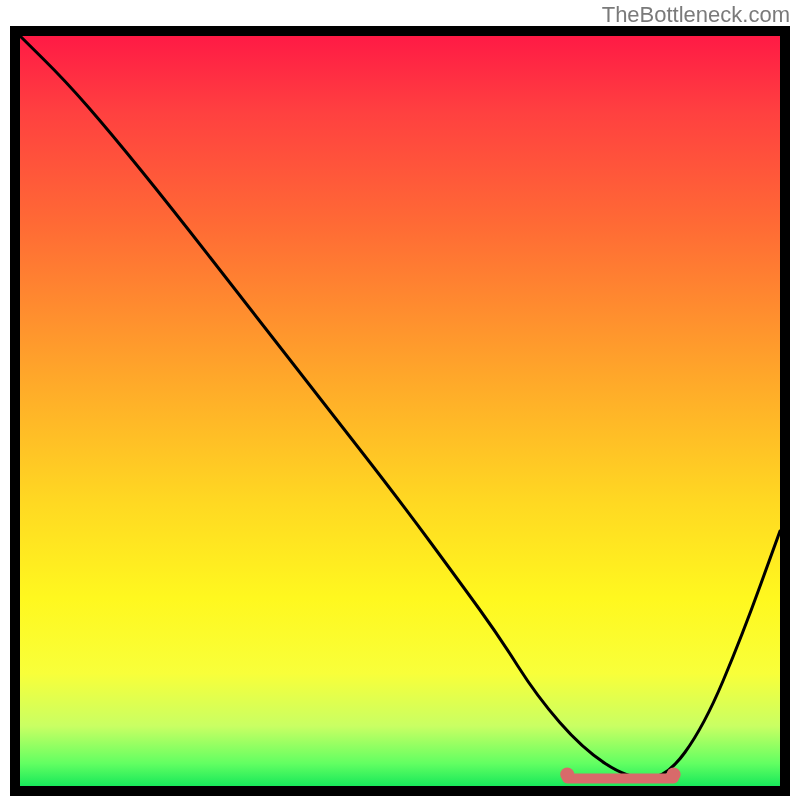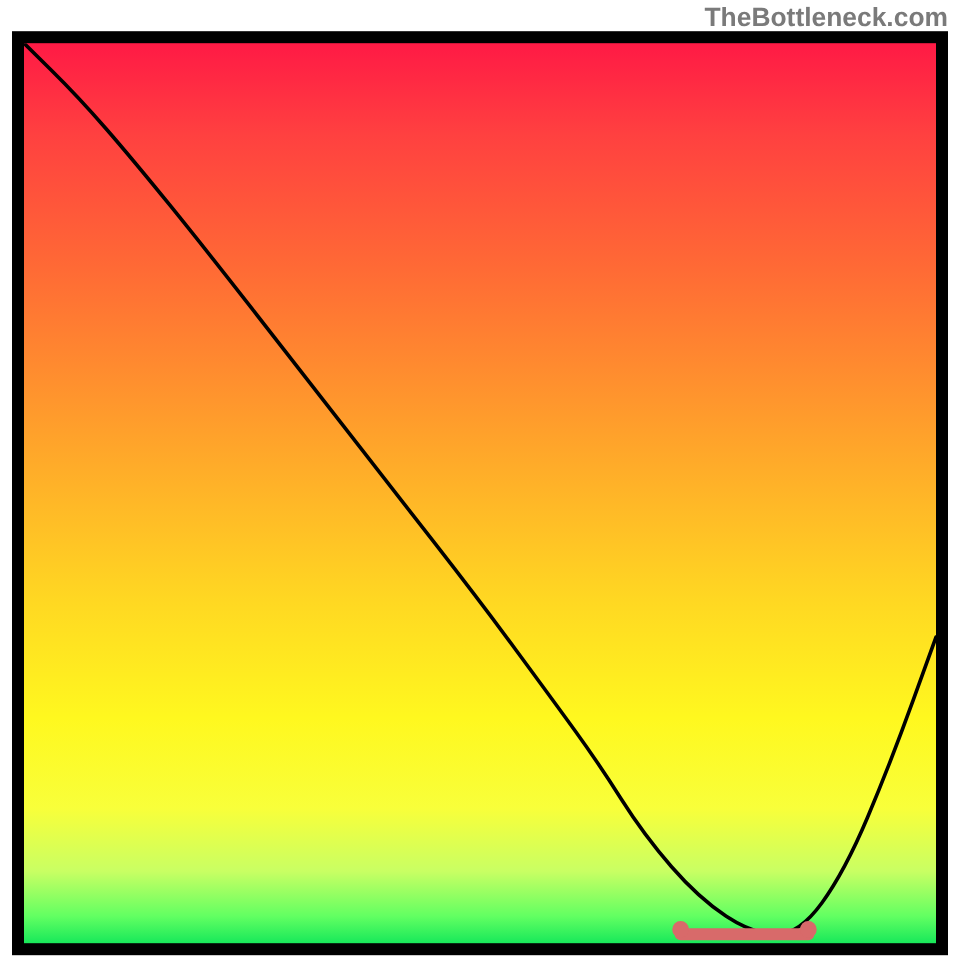--- a/index.html
+++ b/index.html
@@ -3,21 +3,21 @@
 <meta charset="utf-8">
 <style>
   * { margin: 0; padding: 0; box-sizing: border-box; }
   html, body { width: 800px; height: 800px; overflow: hidden; background: #fff; }
   .watermark {
     position: absolute;
     top: 2px;
     right: 10px;
     font-family: Arial, Helvetica, sans-serif;
     font-size: 22px;
-    font-weight: bold;
+    font-weight: normal;
     color: #7a7a7a;
     z-index: 10;
   }
   .plot {
     position: absolute;
     top: 26px;
     left: 10px;
     width: 780px;
     height: 770px;
     background: #000;

